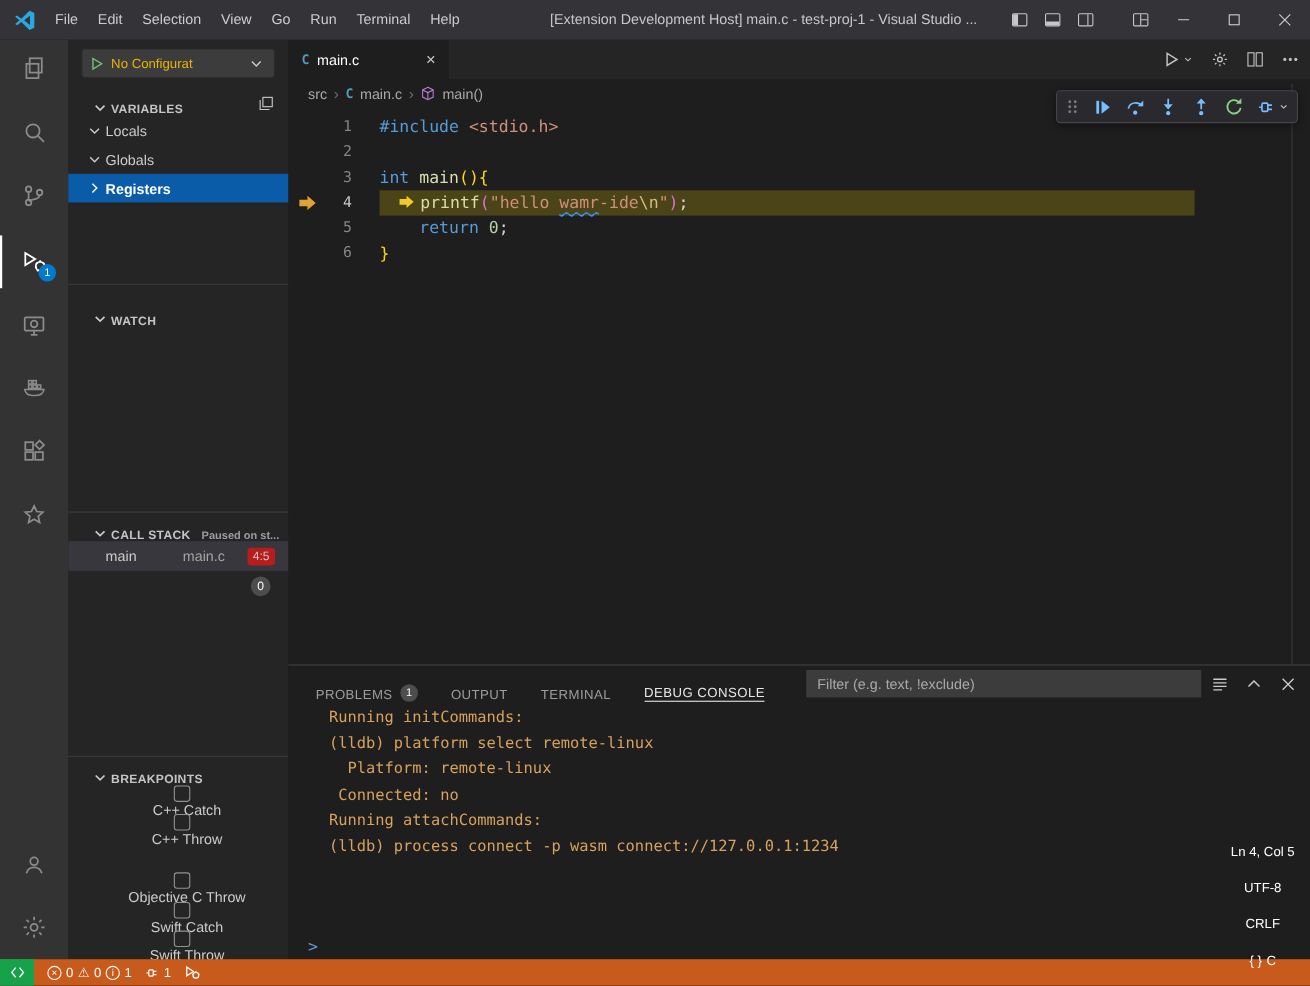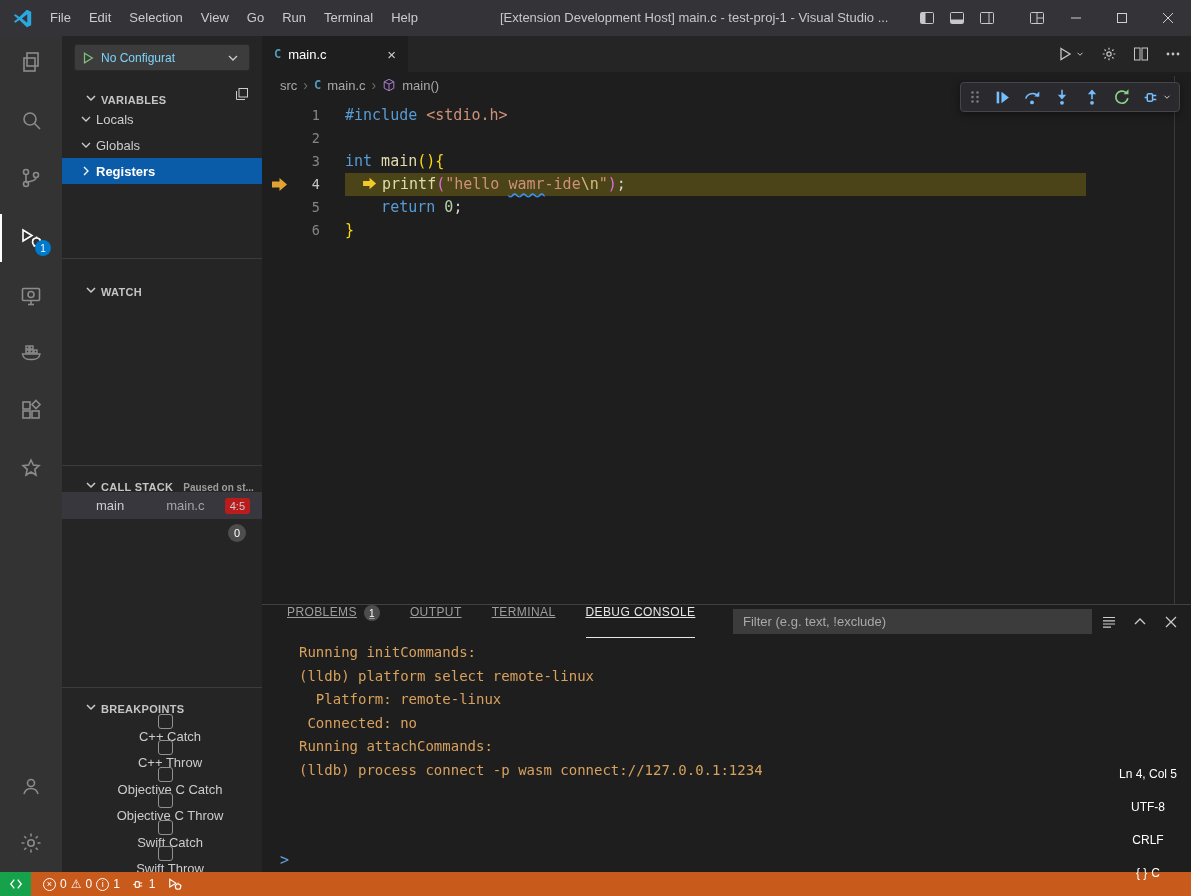--- a/index.html
+++ b/index.html
@@ -18,21 +18,21 @@
   .winctl>div{width:46px;height:36px;display:flex;align-items:center;justify-content:center;color:#d0d0d0;}
 
   
   #activitybar{position:absolute;left:0;top:36px;width:62px;height:836px;background:#333333;z-index:20;}
   .ab-item{position:absolute;left:0;width:62px;height:48px;display:flex;align-items:center;justify-content:center;color:#8b8b8b;}
   .ab-item.active{color:#ffffff;border-left:2px solid #ffffff;}
   .ab-badge{position:absolute;left:33px;top:26px;width:16px;height:16px;border-radius:50%;background:#007acc;color:#fff;font-size:10px;display:flex;align-items:center;justify-content:center;}
 
   
   #sidebar{position:absolute;left:62px;top:36px;width:200px;height:836px;background:#252526;color:#cccccc;z-index:10;}
-  #sb-config{position:absolute;top:8px;left:12px;width:176px;height:27px;background:#3c3c3c;border:1px solid #2b2b2b;border-radius:3px;display:flex;align-items:center;padding:0 6px;gap:6px;font-size:12px;color:#7dd3fc;}
+  #sb-config{position:absolute;top:8px;left:12px;width:176px;height:27px;background:#3c3c3c;border:1px solid #2b2b2b;border-radius:3px;display:flex;align-items:center;padding:0 6px;gap:6px;font-size:12px;color:#eab308;}
   #sb-config .lbl{flex:1;white-space:nowrap;overflow:hidden;}
   .sec-head{position:absolute;left:0;right:0;height:24px;display:flex;align-items:flex-end;font-size:11px;font-weight:bold;color:#c5c5c5;padding-left:21px;letter-spacing:.3px;}
   .tree-row{position:absolute;left:0;right:0;height:26px;display:flex;align-items:center;font-size:13px;color:#cccccc;padding-left:16px;}
   .tree-row.sel{background:#0b5ca8;color:#ffffff;}
   .sb-div{position:absolute;left:0;right:0;height:1px;background:#3c3c3c;}
   .chev{width:16px;height:16px;flex:none;margin-right:2px;}
   #cs-status{font-weight:bold;font-size:10px;color:#9d9d9d;margin-left:10px;letter-spacing:0;}
   #cs-frame{position:absolute;top:456px;left:0;right:0;height:27px;background:#37373d;display:flex;align-items:center;font-size:13px;padding-left:34px;}
   #cs-frame .file{color:#a5a5a5;margin-left:42px;}
   #cs-frame .pos{margin-left:auto;margin-right:12px;background:#b91c1c;color:#cccccc;font-size:11px;padding:2px 5px;border-radius:3px;}
@@ -60,21 +60,21 @@
   #gutter-arrow{position:absolute;left:10px;top:79px;}
   .inline-arrow{display:inline-block;vertical-align:-1px;margin-left:18px;margin-right:5px;}
   #scroll-edge{position:absolute;left:1174px;top:76px;height:528px;border-left:1px solid #3a3a3a;}
 
   
   #debug-toolbar{position:absolute;left:960px;top:82px;width:220px;height:30px;background:#2a2a2e;border:1px solid #45454a;border-radius:4px;display:flex;align-items:center;justify-content:space-between;padding:0 7px;box-shadow:0 2px 8px rgba(0,0,0,.45);z-index:15;}
 
   
   #panel{position:absolute;left:262px;top:604px;width:929px;height:268px;background:#1e1e1e;border-top:1px solid #414141;color:#cccccc;}
   #panel-tabs{position:absolute;left:25px;top:0;height:33px;display:flex;gap:30px;}
-  .ptab{font-size:12px;color:#9d9d9d;height:33px;display:flex;align-items:flex-start;gap:7px;letter-spacing:.4px;text-decoration:underline;}
+  .ptab{font-size:12px;color:#9d9d9d;height:33px;display:flex;align-items:flex-end;gap:7px;letter-spacing:.4px;}
   .ptab.active{color:#e7e7e7;border-bottom:1px solid #e7e7e7;}
   .ptab .badge{width:16px;height:16px;border-radius:50%;background:#4d4d4d;color:#fff;font-size:10px;display:flex;align-items:center;justify-content:center;letter-spacing:0;}
   #panel-filter{position:absolute;left:471px;top:4px;width:359px;height:25px;background:#3c3c3c;border:none;outline:none;color:#cccccc;font-size:13px;padding:0 10px;font-family:"Liberation Sans",sans-serif;}
   #panel-filter::placeholder{color:#a9a9a9;}
   #panel-icons{position:absolute;right:12px;top:0;height:33px;display:flex;align-items:center;gap:15px;color:#cccccc;}
   #console{position:absolute;left:37px;top:36px;right:20px;}
   .cline{font-family:"DejaVu Sans Mono",monospace;font-size:14px;line-height:23.5px;color:#d7a15e;white-space:pre;}
   #console-prompt{position:absolute;left:18px;top:246px;font-family:"DejaVu Sans Mono",monospace;font-size:15px;color:#75beff;opacity:.8;}
 
   
@@ -286,24 +286,20 @@
         </svg>
       <span>BREAKPOINTS</span>
     </div>
     <div class="bp-item" style="top:678px">
         <span class="cb"></span>
         <span>C++ Catch</span>
       </div>
     <div class="bp-item" style="top:704px">
         <span class="cb"></span>
         <span>C++ Throw</span>
-      </div>
-    <div class="bp-item" style="top:731px">
-        <span class="cb"></span>
-        <span>Objective C Catch</span>
       </div>
     <div class="bp-item" style="top:757px">
         <span class="cb"></span>
         <span>Objective C Throw</span>
       </div>
     <div class="bp-item" style="top:784px">
         <span class="cb"></span>
         <span>Swift Catch</span>
       </div>
     <div class="bp-item" style="top:810px">

